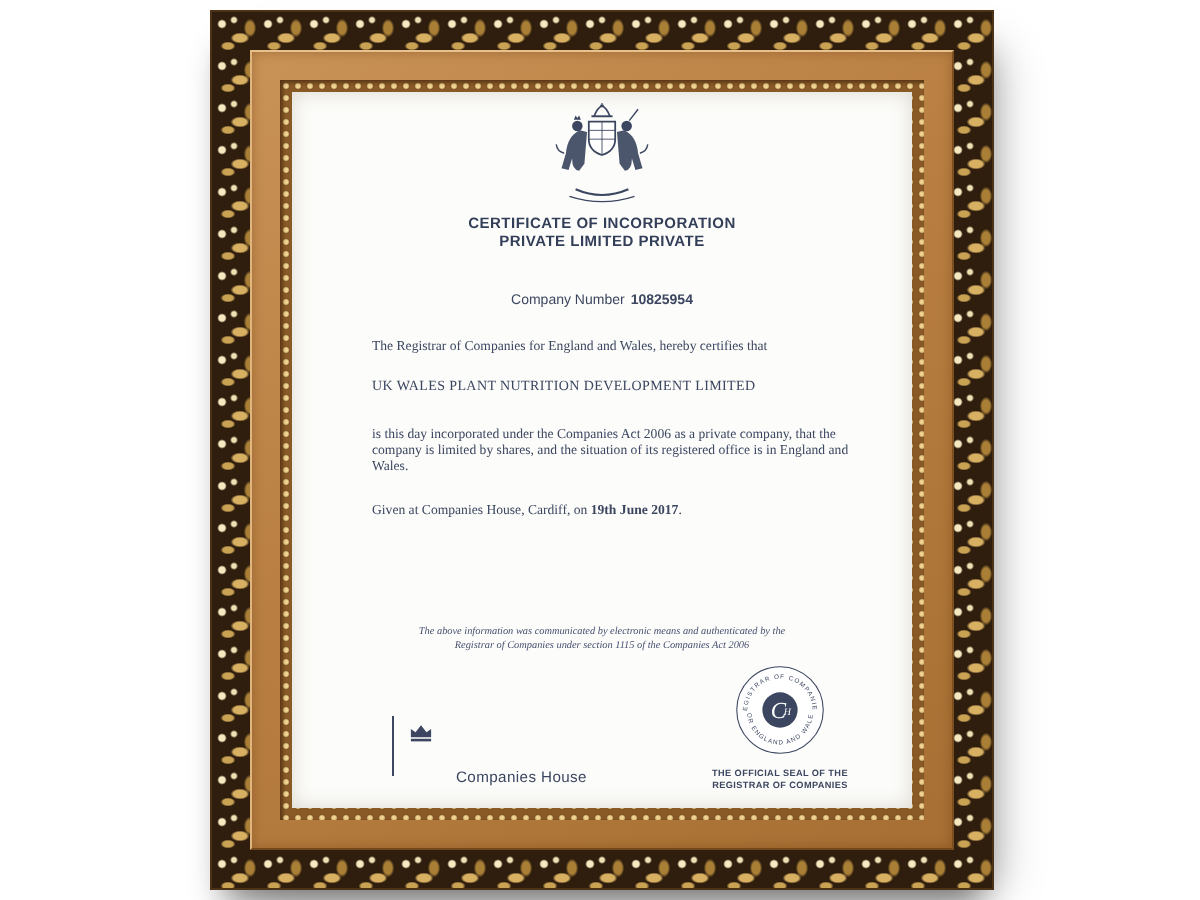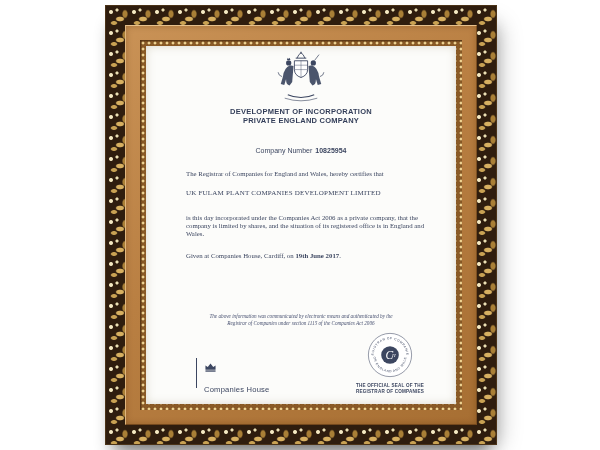--- a/index.html
+++ b/index.html
@@ -59,21 +59,21 @@
   .footnote{
     position:absolute;top:267px;left:18px;right:18px;text-align:center;
     font-size:5.2px;line-height:7px;font-style:italic;color:#475070;
   }
   
   .ch-logo{
     position:absolute;left:50px;top:312px;height:30px;
     border-left:1.5px solid #3c4660;padding-left:7px;
   }
   .ch-logo .crown{display:block;margin:1px 0 1px 0;}
-  .ch-logo .ch-text{font-size:7.6px;color:#3c4660;letter-spacing:.2px;}
+  .ch-logo .ch-text{font-size:7.6px;color:#3c4660;letter-spacing:.2px;margin-left:24px;}
   
   .seal-group{position:absolute;left:198px;top:286px;width:92px;text-align:center;}
   .seal-caption{font-size:4.6px;line-height:5.8px;font-weight:bold;letter-spacing:.2px;color:#3c4660;margin-top:1px;}
 </style>
 </head>
 <body>
 
 <div class="stage">
   <div class="frame">
     <div class="frame-wood">
@@ -101,30 +101,30 @@
                 <path d="M100 32 q14 6 16 26 l5 17 -8 2 -4 -13 q0 13 -8 14 l-6 -8 -3 -36 z" fill="#3c4660" stroke="none" opacity=".92"></path>
                 <path d="M118 58 q8 -2 9 -10" stroke-width="1.6"></path>
 
                 <path d="M45 99 q30 13 60 0" stroke-width="2.4"></path>
                 <path d="M38 107 q37 12 74 0" stroke-width="1.4"></path>
               </g>
             </svg>
           </div>
 
           <div class="title">
-            <div>DEVELOPMENT OF INCORPORATION</div>
-            <div>PRIVATE ENGLAND COMPANY</div>
+            <div>CERTIFICATE OF INCORPORATION</div>
+            <div>PRIVATE LIMITED PRIVATE</div>
           </div>
 
           <div class="co-number">
             <span>Company Number</span><b>10825954</b>
           </div>
 
           <div class="registrar-line serif">The Registrar of Companies for England and Wales, hereby certifies that</div>
-          <div class="company-name serif">UK FULAM PLANT COMPANIES DEVELOPMENT LIMITED</div>
+          <div class="company-name serif">UK WALES PLANT NUTRITION DEVELOPMENT LIMITED</div>
           <div class="body-par serif">is this day incorporated under the Companies Act 2006 as a private company, that the company is limited by shares, and the situation of its registered office is in England and Wales.</div>
           <div class="given-line serif">
             <span>Given at Companies House, Cardiff, on </span><b>19th June 2017</b><span>.</span>
           </div>
 
           <div class="footnote serif">
             <div>The above information was communicated by electronic means and authenticated by the</div>
             <div>Registrar of Companies under section 1115 of the Companies Act 2006</div>
           </div>
 

